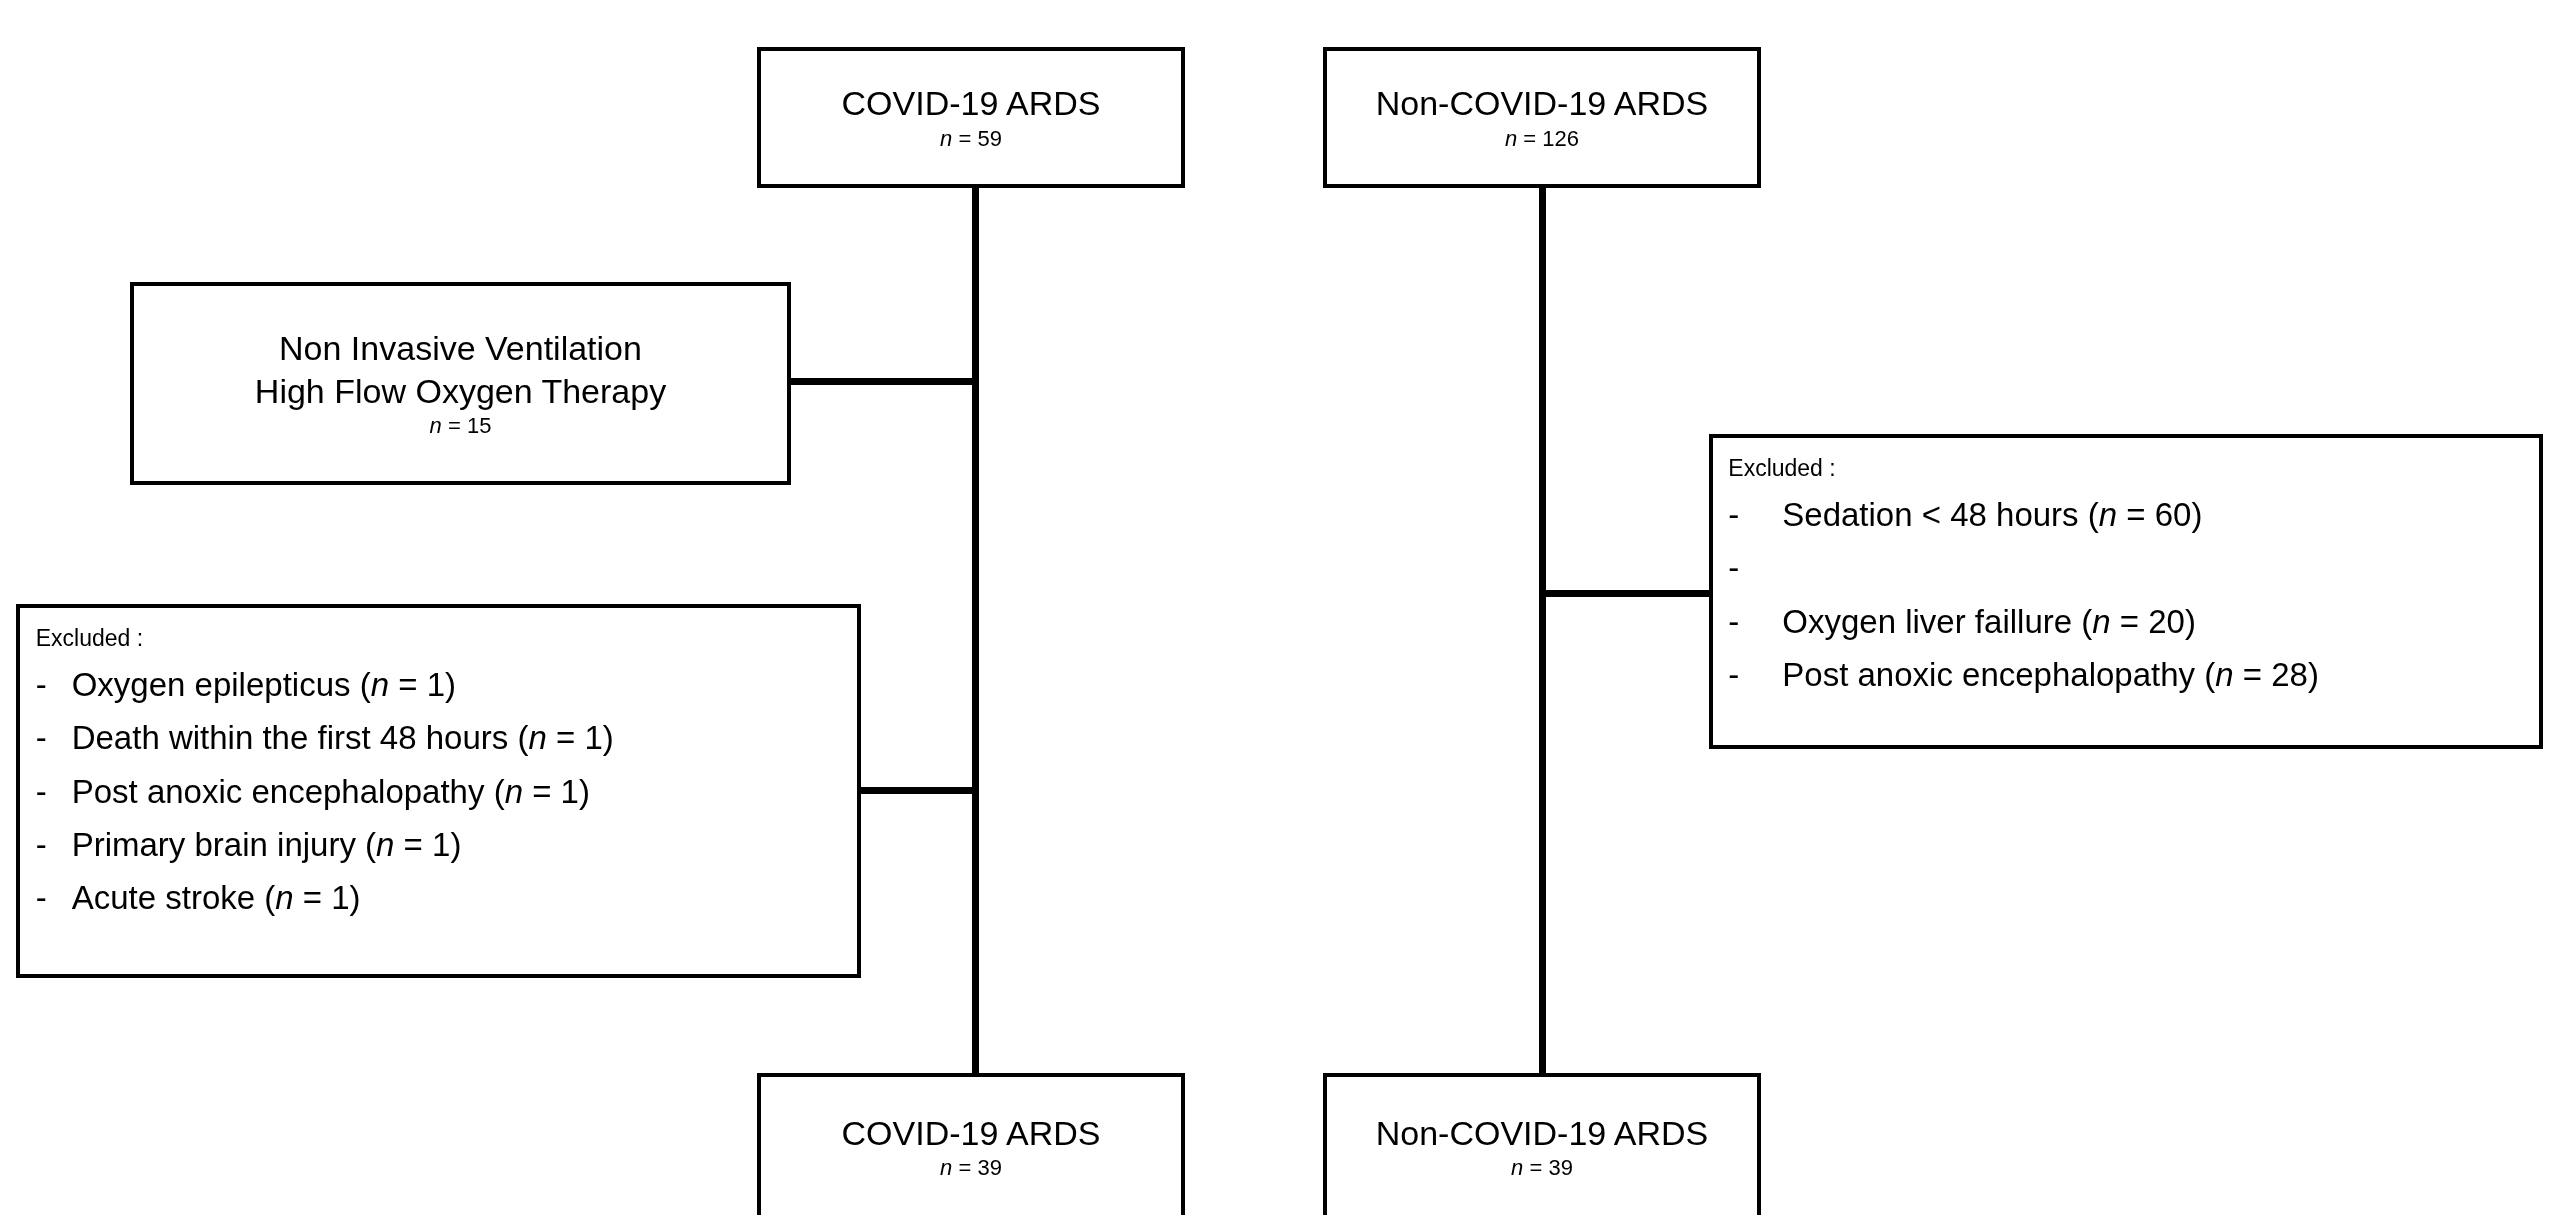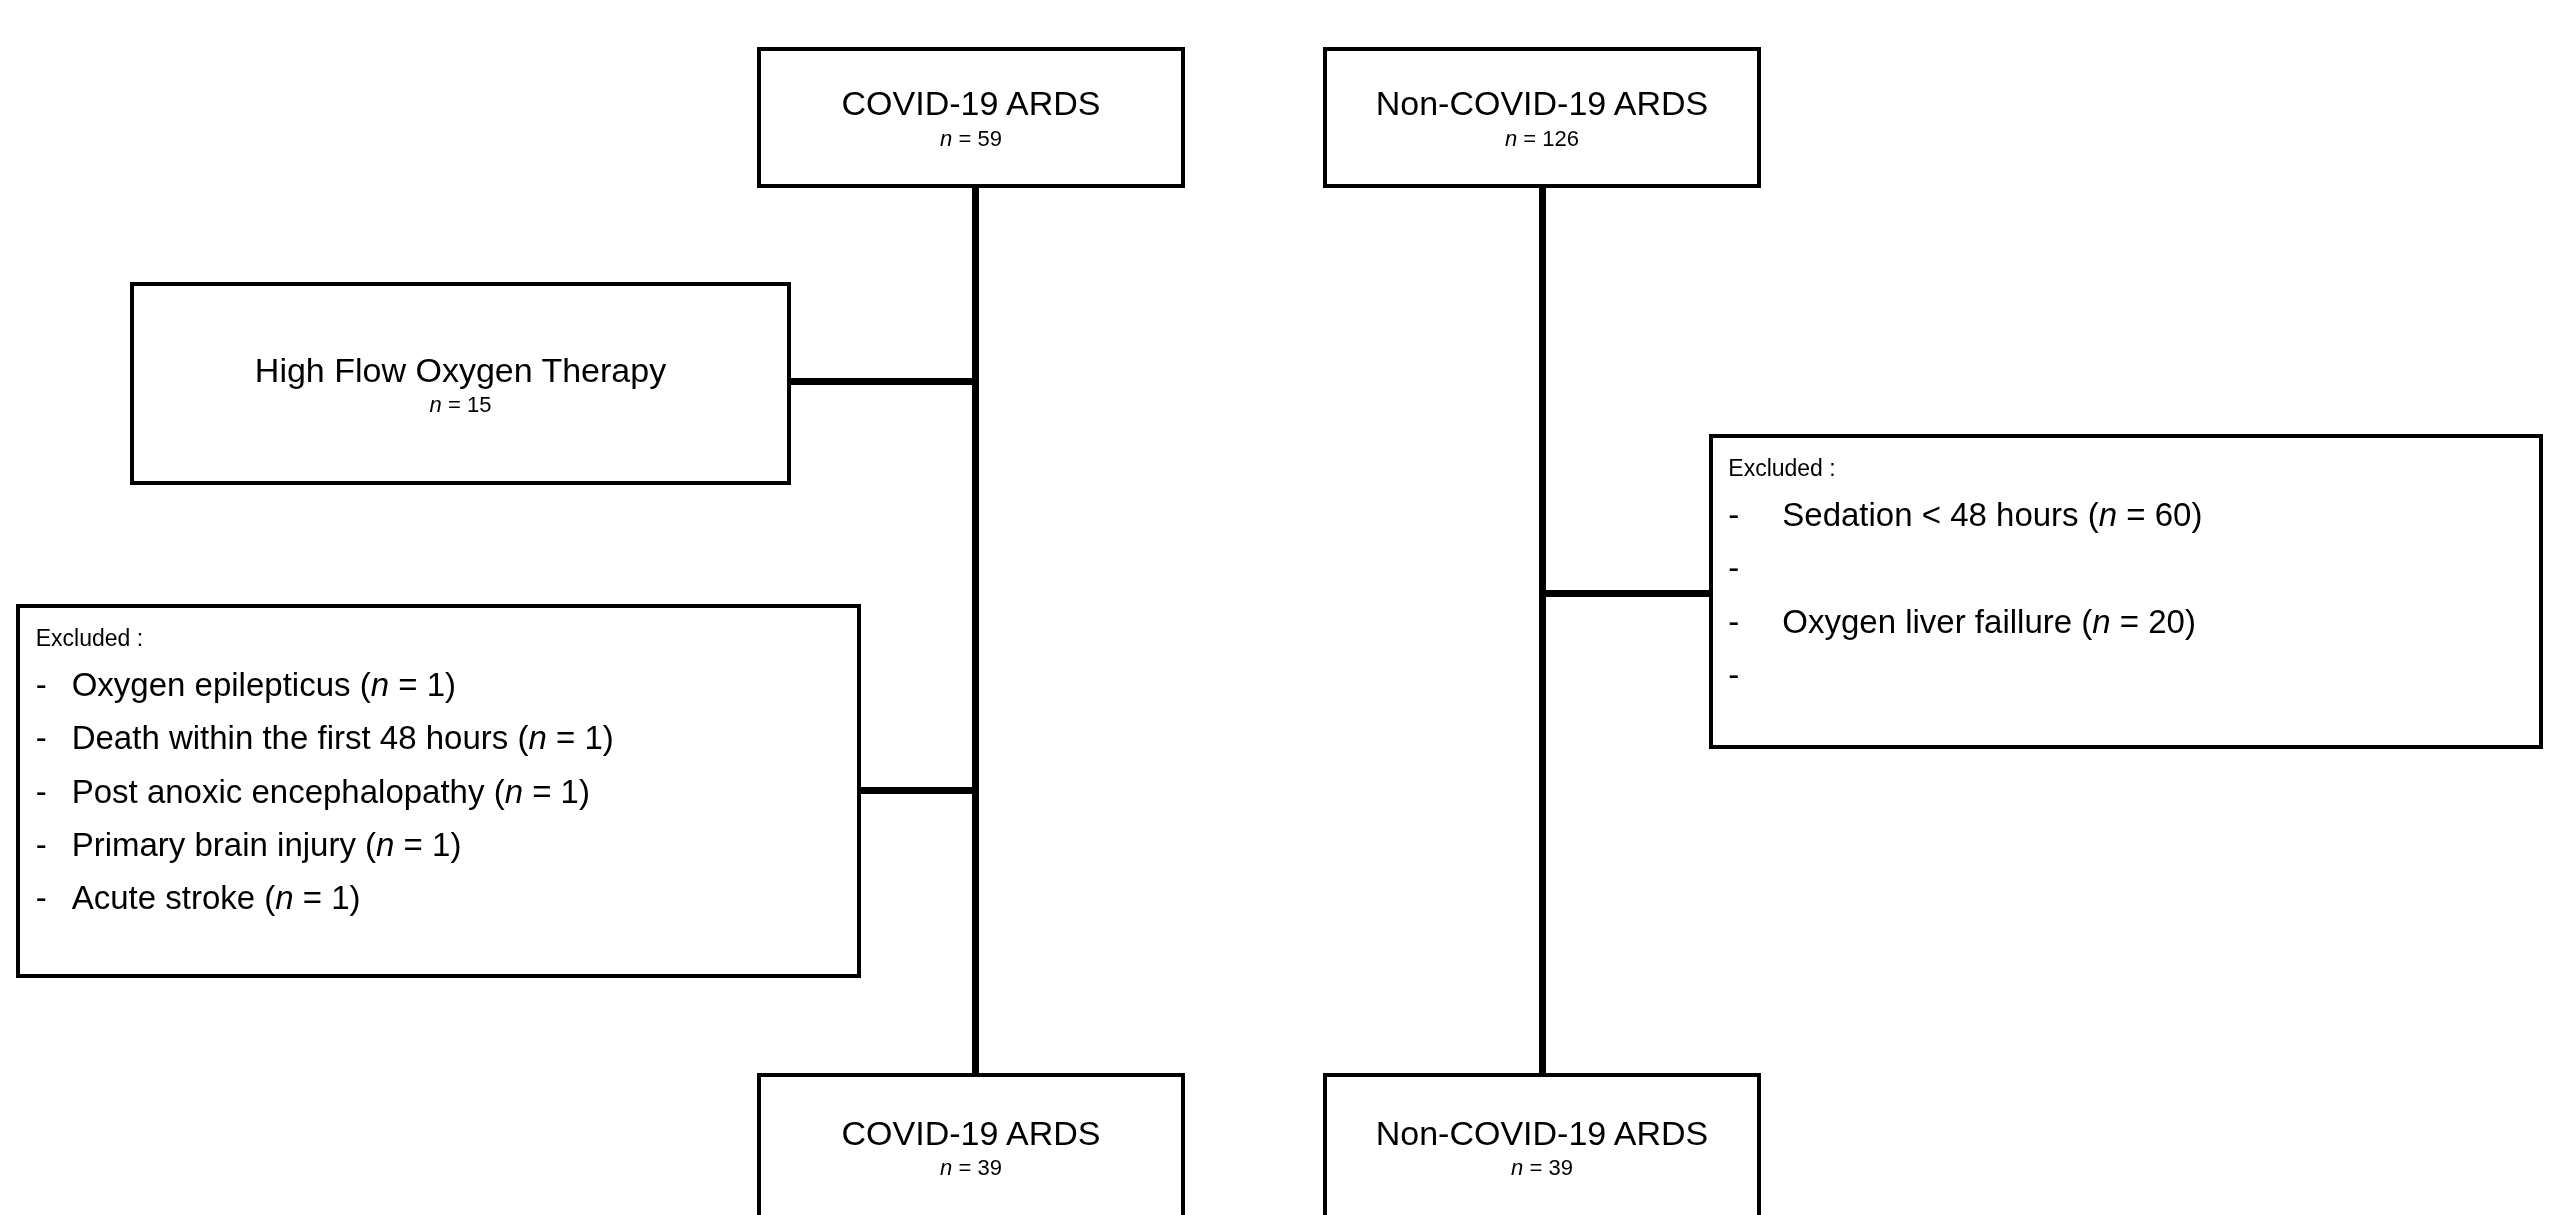--- a/index.html
+++ b/index.html
@@ -95,20 +95,21 @@
     <div class="ttl">COVID-19 ARDS</div>
     <div class="nline"><span class="ital">n</span><span> = </span><span>59</span></div>
   </div>
 
   <div class="box box-center" style="left:1323px; top:30.5px; width:438px; height:141px;">
     <div class="ttl">Non-COVID-19 ARDS</div>
     <div class="nline"><span class="ital">n</span><span> = </span><span>126</span></div>
   </div>
 
   <div class="box box-center" style="left:130px; top:266px; width:661px; height:203px;">
+    <div class="ttl">Non Invasive Ventilation</div>
     <div class="ttl">High Flow Oxygen Therapy</div>
     <div class="nline"><span class="ital">n</span><span> = </span><span>15</span></div>
   </div>
 
   <div class="box excl-box left-excl" style="left:16.4px; top:588px; width:845px; height:374px;">
     <div class="excl-head">Excluded :</div>
     <ul class="excl-list">
       <li class="excl-item">
         <span class="dash">-</span>
         <span><span>Oxygen epilepticus (</span><span class="ital">n</span><span> = </span><span>1</span><span>)</span></span>
@@ -141,20 +142,21 @@
       </li>
       <li class="excl-item">
         <span class="dash">-</span>
       </li>
       <li class="excl-item">
         <span class="dash">-</span>
         <span><span>Oxygen liver faillure  (</span><span class="ital">n</span><span> = </span><span>20</span><span>)</span></span>
       </li>
       <li class="excl-item">
         <span class="dash">-</span>
+        <span><span>Post anoxic encephalopathy (</span><span class="ital">n</span><span> = </span><span>28</span><span>)</span></span>
       </li>
     </ul>
   </div>
 
   <div class="box box-center" style="left:757px; top:1057px; width:428px; height:147px;">
     <div class="ttl">COVID-19 ARDS</div>
     <div class="nline"><span class="ital">n</span><span> = </span><span>39</span></div>
   </div>
 
   <div class="box box-center" style="left:1323px; top:1057px; width:438px; height:147px;">

